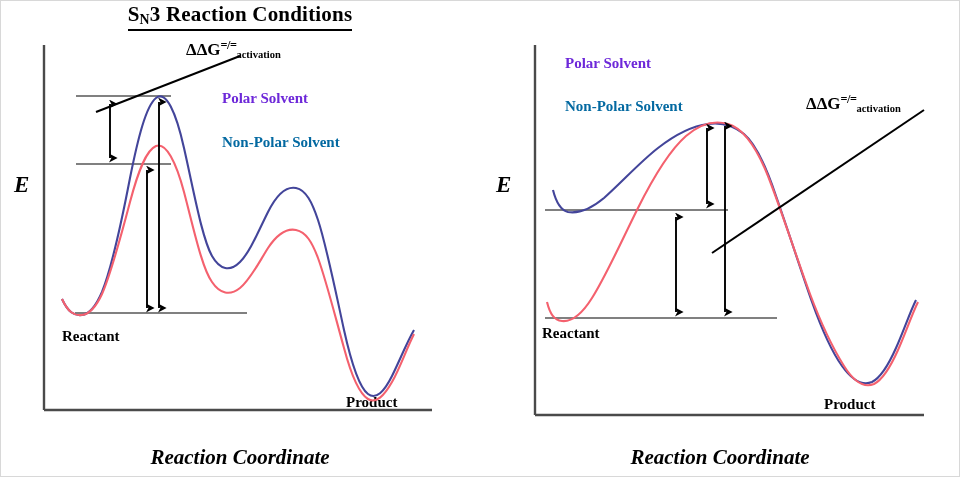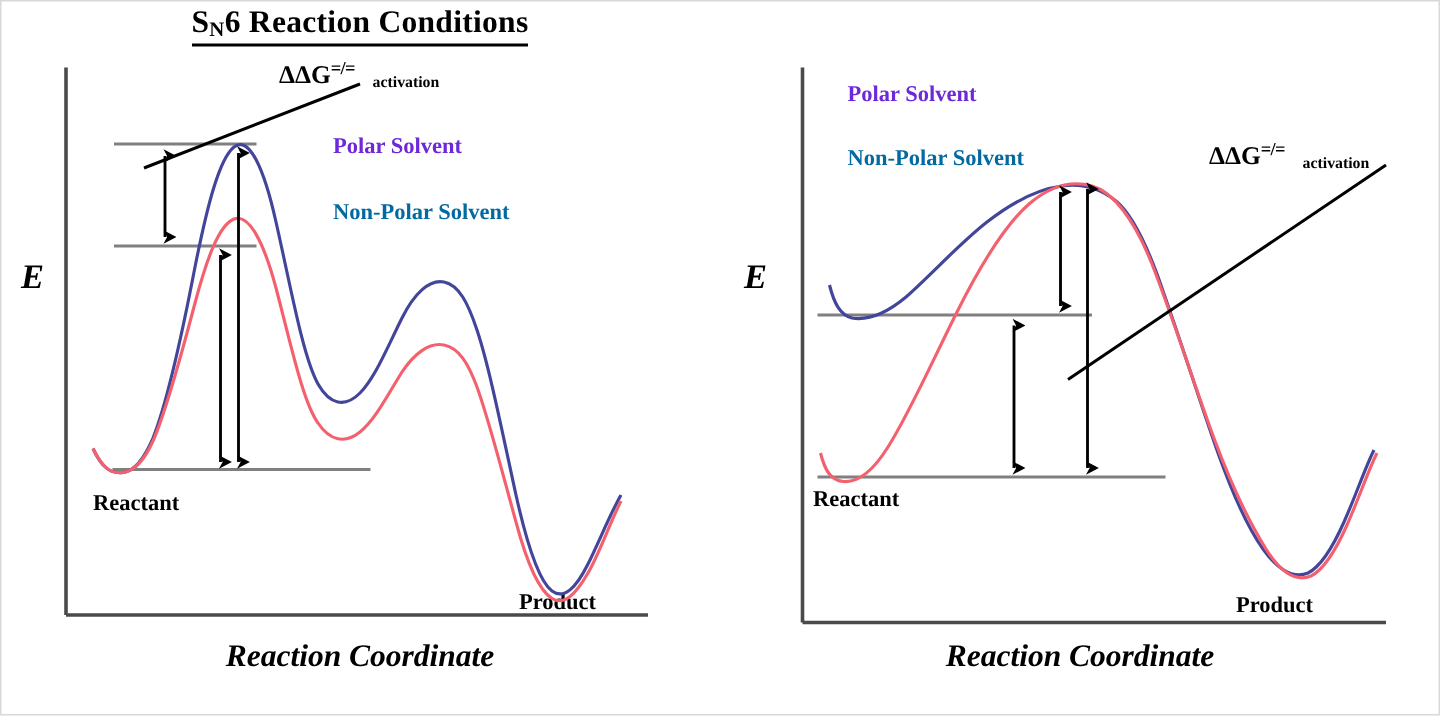--- a/index.html
+++ b/index.html
@@ -43,20 +43,21 @@
     position:absolute;
     font-style:italic;font-weight:bold;
     font-size:23px;
   }
   .xaxis-label{
     position:absolute;
     width:480px;left:0;
     text-align:center;
     font-style:italic;font-weight:bold;
     font-size:21px;
+    margin-top:20px;
   }
 
   .legend{
     position:absolute;
     font-weight:bold;
     font-size:15px;
     white-space:nowrap;
   }
   .legend.polar{color:#6d28d9;}
   .legend.nonpolar{color:#0369a1;}
@@ -69,21 +70,20 @@
   }
   .ddg .sup{
     font-size:.72em;
     vertical-align:.5em;
     letter-spacing:-.5px;
   }
   .ddg .sub{
     font-size:.62em;
     vertical-align:-.25em;
     font-weight:bold;
-    margin-left:12px;
   }
 
   .pt-label{
     position:absolute;
     font-weight:bold;
     font-size:15px;
     white-space:nowrap;
   }
   .pt-label .sup{font-size:.7em;vertical-align:.45em;}
 
@@ -98,21 +98,21 @@
 </style>
 </head>
 <body>
 
 <div class="frame"></div>
 
 <div class="panel" id="panel-sn1">
 
   <div class="panel-title">
     <span class="ul">
-      <span>S</span><sub>N</sub><span>6 Reaction Conditions</span>
+      <span>S</span><sub>N</sub><span>3 Reaction Conditions</span>
     </span>
   </div>
 
   <div class="axis-e" style="left:14px;top:172px;">E</div>
 
   <div class="xaxis-label" style="top:425px;">Reaction Coordinate</div>
 
   <div class="legend polar" style="left:222px;top:90px;">Polar Solvent</div>
   <div class="legend nonpolar" style="left:222px;top:134px;">Non-Polar Solvent</div>
 

